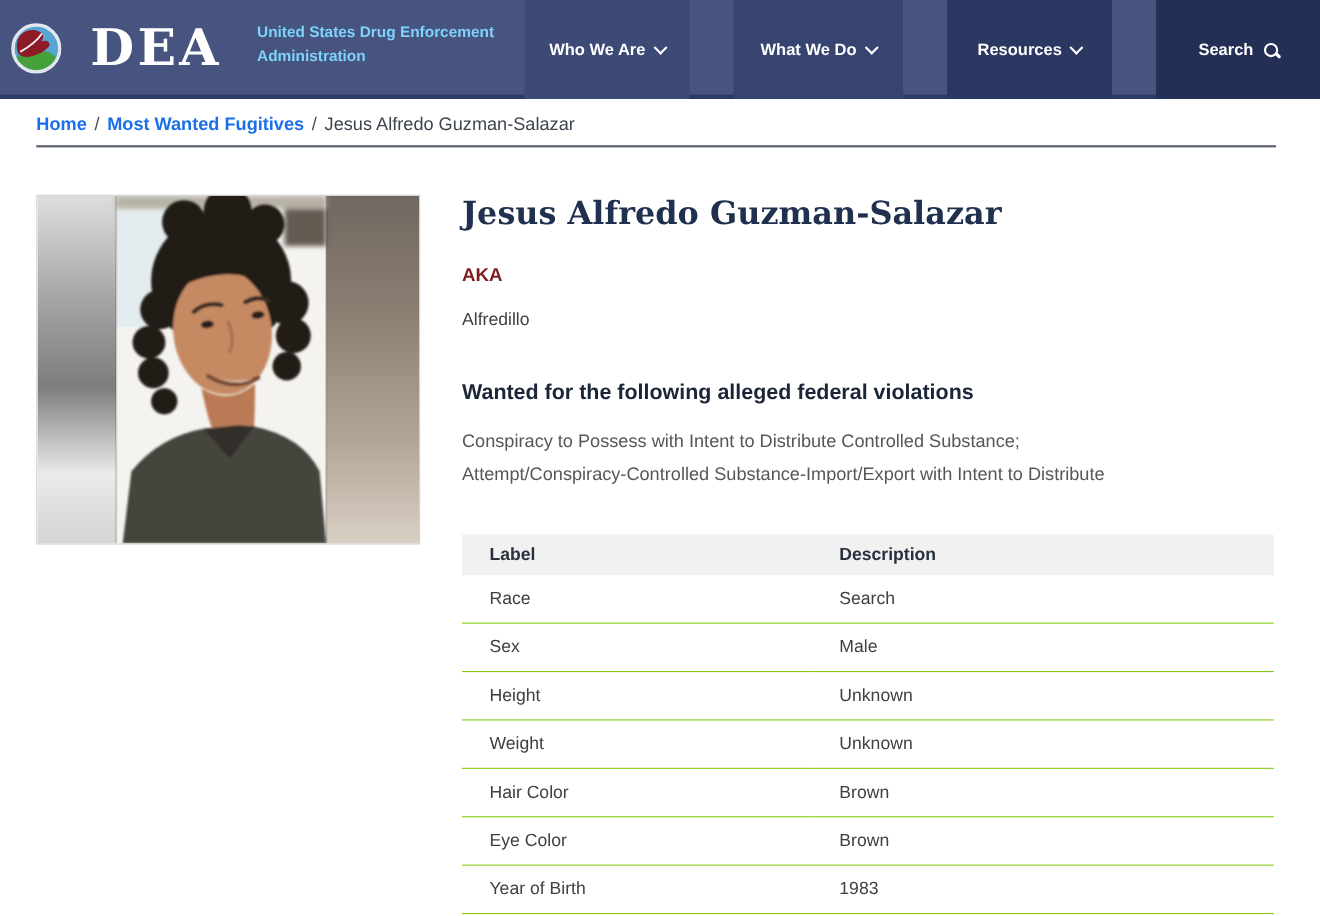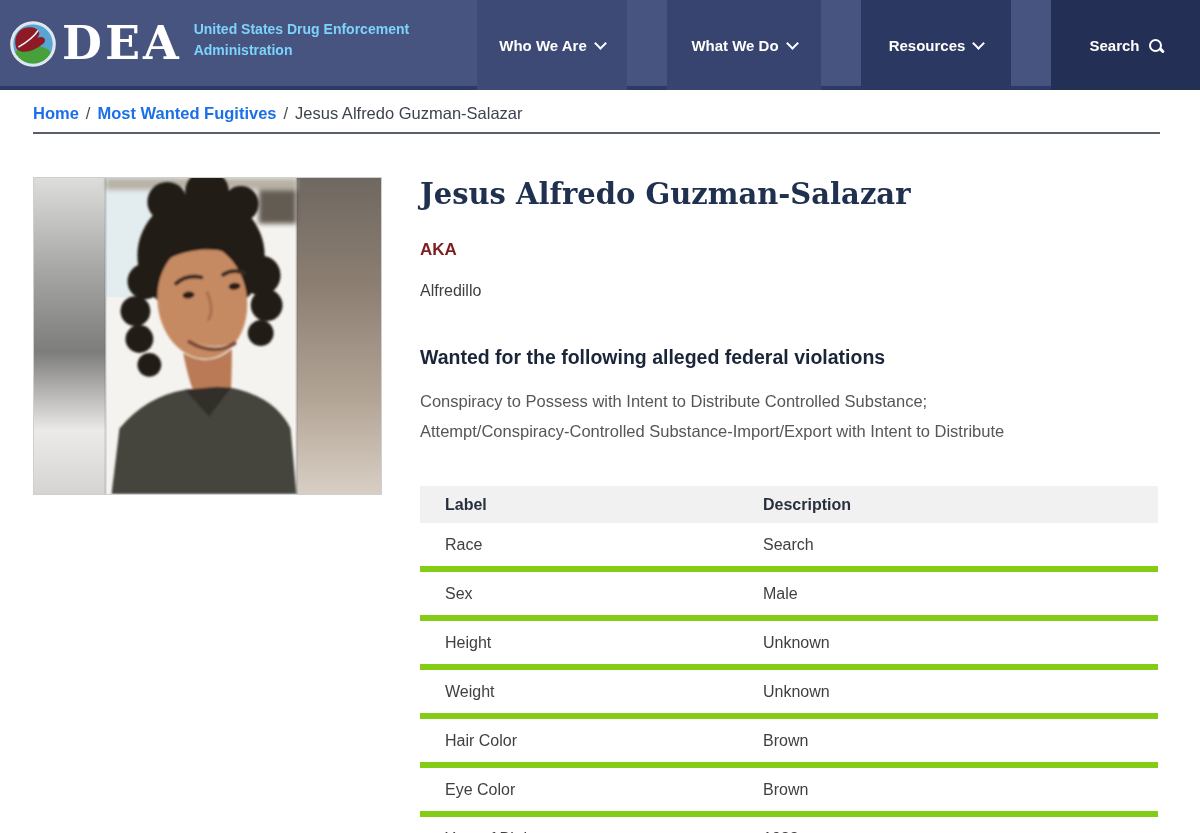--- a/index.html
+++ b/index.html
@@ -1,21 +1,21 @@
 <!DOCTYPE html>
 <html><head>
 <meta charset="utf-8">
 <style>
   html,body{margin:0;padding:0;background:#fff;}
   .page{position:relative;width:1200px;height:833px;overflow:hidden;background:#fff;
         font-family:"Liberation Sans",sans-serif;}
 
   
   .site-header{position:relative;height:86px;background:#47547f;border-bottom:4px solid #2c3a68;}
-  .logo-group{position:absolute;left:10px;top:0;height:86px;display:flex;align-items:center;cursor:pointer;}
+  .logo-group{position:absolute;left:10px;top:0;height:86px;display:flex;align-items:center;cursor:pointer;gap:20px;}
   .seal{width:46px;height:46px;margin-top:2px;}
   .logo-acronym{font-family:"DejaVu Serif",serif;font-weight:bold;color:#fff;font-size:46px;
                 letter-spacing:3px;margin-left:6px;line-height:86px;}
   .agency{margin-left:12px;color:#7dd3fc;font-size:14px;font-weight:bold;line-height:21px;margin-top:-6px;}
   .main-nav{position:absolute;right:0;top:0;height:90px;display:flex;gap:40px;}
   .nav-item{display:flex;align-items:center;justify-content:center;color:#fff;
             font-weight:bold;font-size:15px;height:90px;cursor:pointer;}
   .caret{display:inline-block;width:7px;height:7px;border-right:2px solid #fff;border-bottom:2px solid #fff;
          transform:rotate(45deg);margin-left:9px;margin-top:-4px;}
   .mag{display:inline-block;width:9px;height:9px;border:2px solid #fff;border-radius:50%;
@@ -41,21 +41,21 @@
   .aka{margin:21px 0 0 0;font-size:16px;color:#404040;line-height:20px;}
   .viol-h{margin:44px 0 0 0;font-size:19.5px;font-weight:bold;color:#1b2538;line-height:24px;}
   .viol{margin:17px 0 0 0;font-size:16.5px;color:#565656;line-height:30px;}
 
   
   .details-table{border-collapse:collapse;width:738px;margin-top:40px;}
   .details-table th{background:#f1f1f1;font-size:16px;color:#28303e;text-align:left;
                     font-weight:bold;padding:9px 0 9px 25px;line-height:19px;}
   .details-table th.col-label{width:293px;}
   .details-table td{font-size:16px;color:#404040;padding:12px 0 12px 25px;line-height:19px;
-                    border-bottom:6px solid #84cc16;}
+                    border-bottom:1px solid #84cc16;}
 </style>
 </head>
 <body>
 
 <div class="page">
 
   <header class="site-header">
     <div class="logo-group">
       <svg class="seal" viewBox="0 0 44 44">
         <defs>

